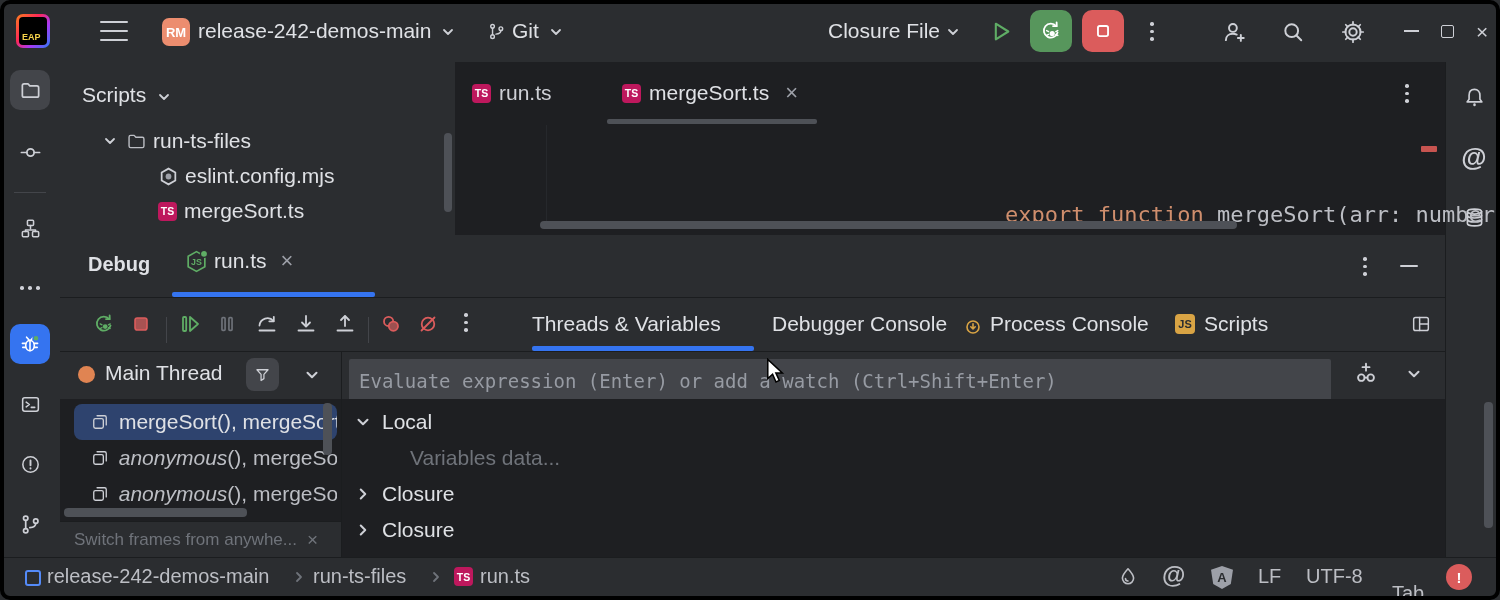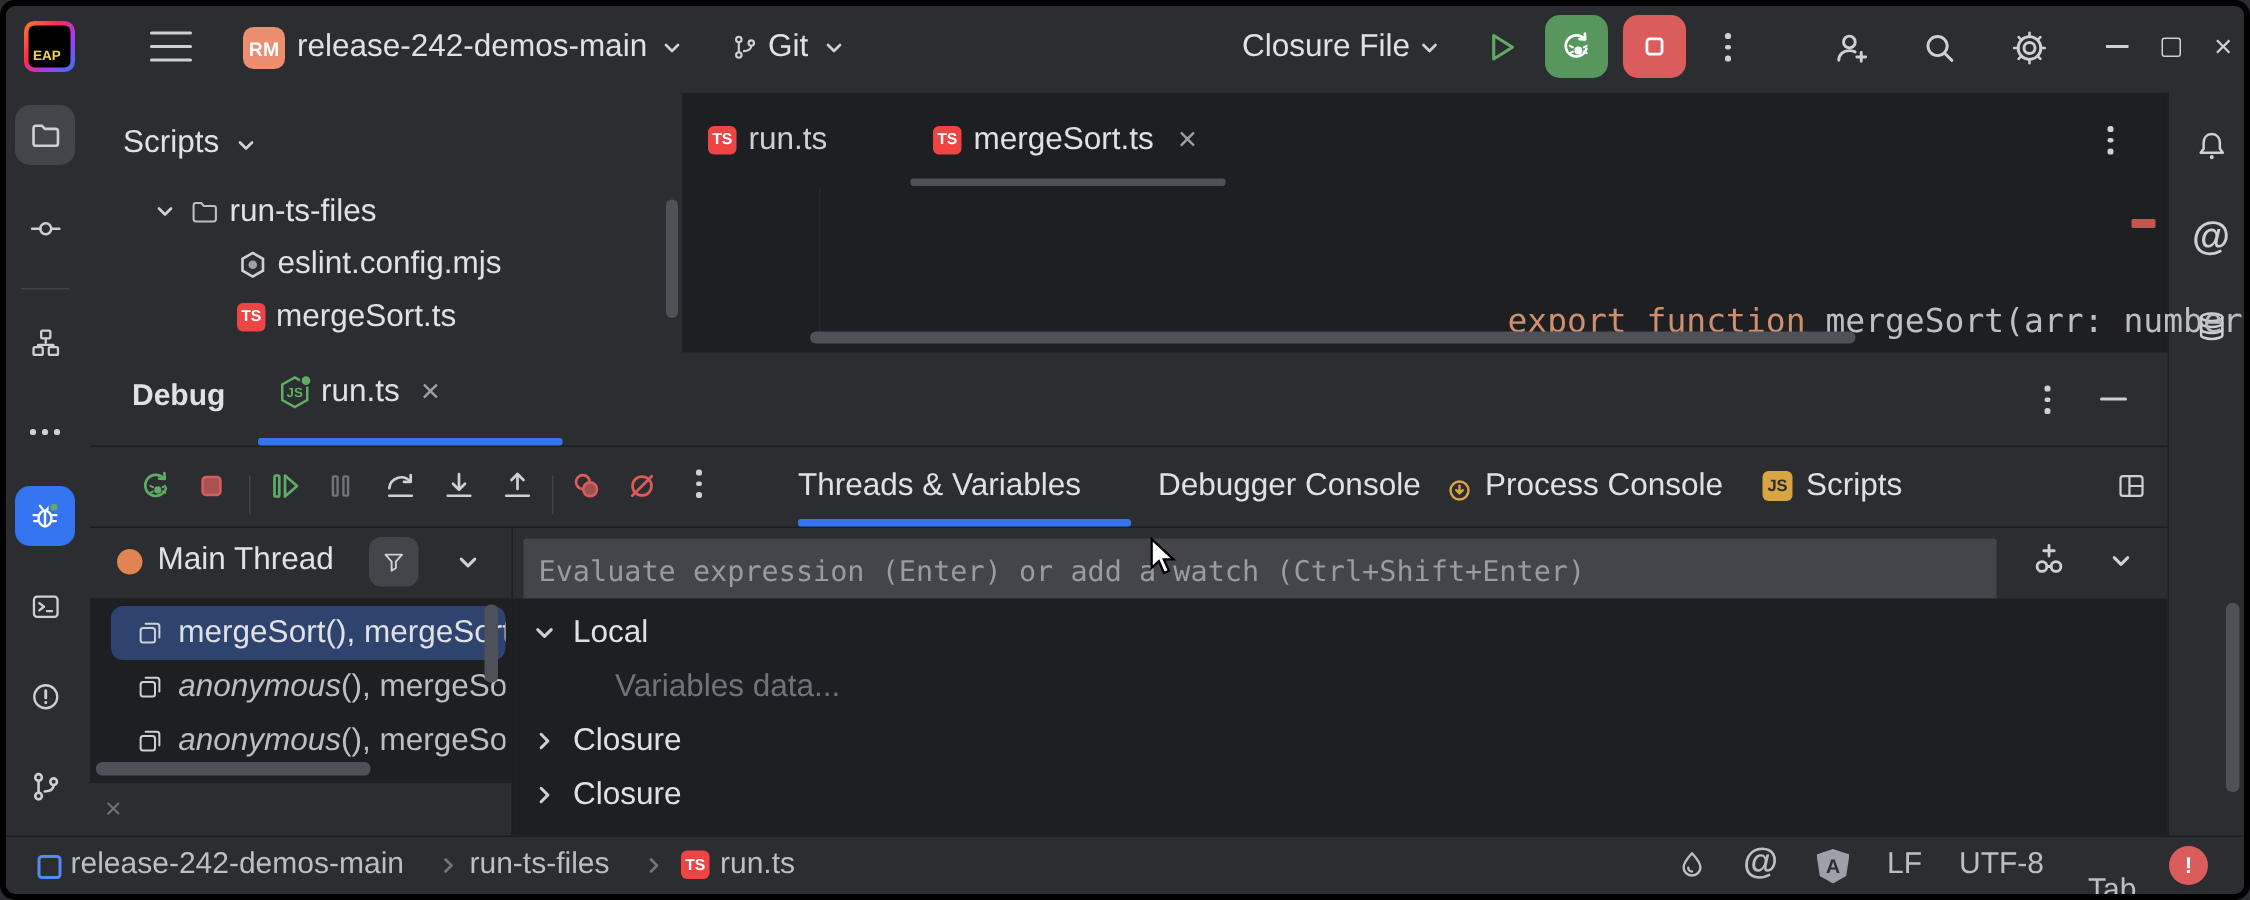--- a/index.html
+++ b/index.html
@@ -30,21 +30,21 @@
   
   .leftrail{left:0;top:62px;width:60px;height:495px;background:#2b2d30;border-right:1px solid #1b1d1f;}
   .rightrail{left:1445px;top:62px;width:55px;height:495px;background:#2b2d30;border-left:1px solid #1b1d1f;}
   .railbtn{position:absolute;left:10px;width:40px;height:40px;border-radius:10px;display:flex;align-items:center;justify-content:center;color:#ced0d6;}
   .railbtn.active{background:#43454a;}
   .railbtn.debug-active{background:#3574f0;color:#fff;}
   .rrbtn{position:absolute;left:8px;width:40px;height:40px;display:flex;align-items:center;justify-content:center;color:#ced0d6;}
   
   .projpanel{left:60px;top:62px;width:395px;height:173px;background:#2b2d30;border-right:1px solid #1b1d1f;}
   .treerow{position:absolute;height:34px;display:flex;align-items:center;font-size:21px;color:#dfe1e5;}
-  .tsicon{width:19px;height:19px;border-radius:4px;background:#ef4444;color:#fff;font-size:10.5px;font-weight:bold;
+  .tsicon{width:19px;height:19px;border-radius:4px;background:#be185d;color:#fff;font-size:10.5px;font-weight:bold;
     display:flex;align-items:center;justify-content:center;}
   
   .editor{left:455px;top:62px;width:990px;height:173px;background:#1e1f22;}
   .edtab{position:absolute;top:0;height:62px;display:flex;align-items:center;gap:8px;font-size:21px;color:#ced0d6;}
   .code{position:absolute;left:550px;top:63px;font-family:"DejaVu Sans Mono","Liberation Mono",monospace;
     font-size:22px;line-height:36px;white-space:pre;}
   .kw{color:#cf8e6d;} .pl{color:#bcbec4;} .num{color:#2aacb8;}
   .scrollthumb{background:#4e5157;border-radius:4px;}
   
   .debugpanel{left:60px;top:235px;width:1385px;height:322px;background:#2b2d30;}
@@ -486,20 +486,21 @@
           <svg class="i" width="20" height="20" viewBox="0 0 24 24" style="stroke-width:1.6;">
               <rect x="4.5" y="8" width="11.5" height="11.5" rx="2"></rect>
               <path d="M8.5 4.5h9c1.1 0 2 .9 2 2v9"></path>
             </svg>
         </span>
       </div>
       <div class="abs scrollthumb" style="left:263px;top:4px;width:9px;height:52px;"></div>
       <div class="abs scrollthumb" style="left:4px;top:109px;width:183px;height:9px;"></div>
 
       <div class="abs" style="left:0;top:122px;width:281px;height:36px;background:#2b2d30;border-top:1px solid #1b1d1f;display:flex;align-items:center;">
+        <span style="font-size:17px;color:#6f737a;padding-left:14px;">Switch frames from anywhe...</span>
         <span style="font-size:19px;color:#6f737a;margin-left:10px;">×</span>
       </div>
     </div>
 
     <div class="abs" style="left:281px;top:116px;width:1px;height:206px;background:#1b1d1f;"></div>
 
     <div class="abs" style="left:282px;top:116px;width:1103px;height:48px;"></div>
     <div class="evalwrap" style="left:289px;top:124px;width:982px;height:44px;">
       <input placeholder="Evaluate expression (Enter) or add a watch (Ctrl+Shift+Enter)" style="">
     </div>

